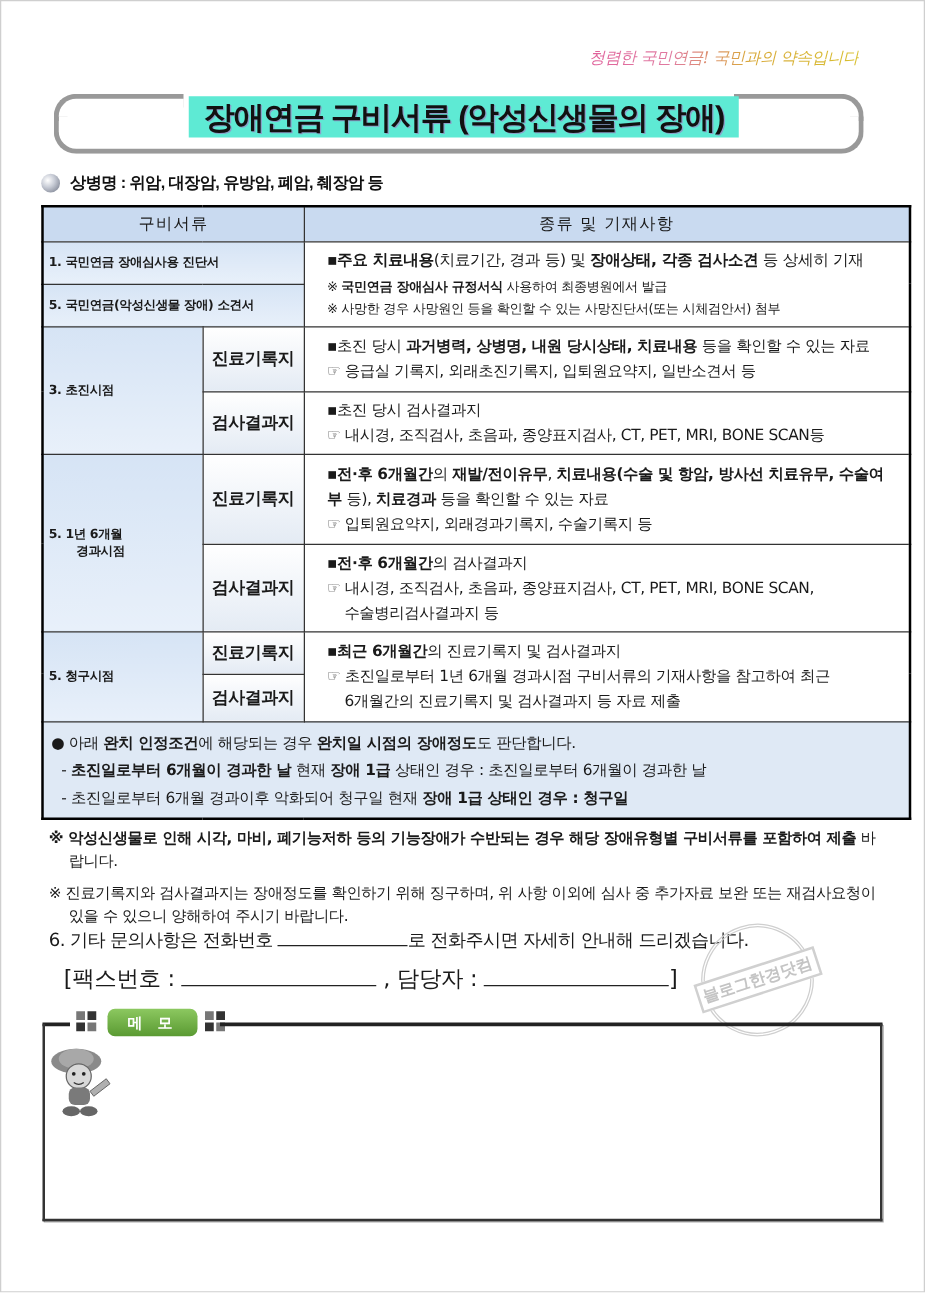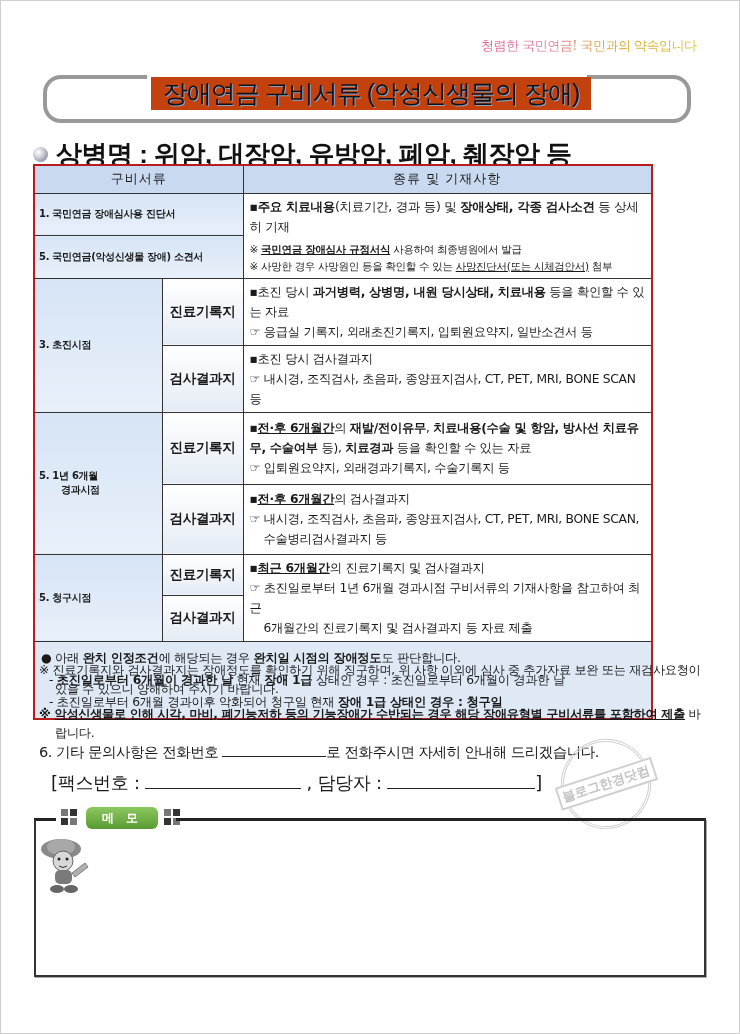--- a/index.html
+++ b/index.html
@@ -1,47 +1,47 @@
 <!DOCTYPE html>
 <html><head>
 <meta charset="utf-8">
 <style>
   * { box-sizing: border-box; margin: 0; padding: 0; }
   html, body { width: 740px; height: 1034px; background: #ffffff; overflow: hidden; }
   body { font-family: "DejaVu Sans", "Liberation Sans", sans-serif; color: #1a1a1a; position: relative; }
   .page { position: absolute; left: 0; top: 0; width: 740px; height: 1034px; border: 1px solid #cfcfcf; background: #fff; }
 
-  .slogan { position: absolute; left: 480px; top: 36px; font-size: 13px; letter-spacing: -0.5px;
+  .slogan { position: absolute; left: 470px; top: 36px; font-size: 13px; font-style: italic; letter-spacing: -0.5px;
     background: linear-gradient(90deg, #e0609a 0%, #e07aa0 30%, #d8a838 60%, #d8c030 100%);
     -webkit-background-clip: text; background-clip: text; color: transparent; font-family: "DejaVu Serif", serif; text-align: right; }
 
   .title-frame { position: absolute; left: 42px; top: 92px; width: 648px; height: 30px;
     border: 4px solid #999; border-top: none; border-radius: 0 0 18px 18px; }
   .title-frame::before { content: ""; position: absolute; left: -4px; top: -18px; width: 100px; height: 18px;
     border-left: 4px solid #999; border-top: 4px solid #999; border-radius: 18px 0 0 0; }
   .title-frame::after { content: ""; position: absolute; right: -4px; top: -18px; width: 100px; height: 18px;
     border-right: 4px solid #999; border-top: 4px solid #999; border-radius: 0 18px 0 0; }
-  .title { position: absolute; left: 150px; top: 76px; width: 440px; text-align: center; font-size: 25px; font-weight: normal;
-    letter-spacing: -1px; color: #111; text-shadow: 1px 1px 0 #8aa0c8; background: #c2410c; font-family: "Liberation Sans", sans-serif; }
+  .title { position: absolute; left: 150px; top: 76px; width: 440px; text-align: center; font-size: 25px; font-weight: bold;
+    letter-spacing: -1px; color: #111; text-shadow: 1px 1px 0 #8aa0c8; background: #5eead4; font-family: "Liberation Sans", sans-serif; }
 
   .disease { position: absolute; left: 32px; top: 136px; display: flex; align-items: center; gap: 8px; }
   .ball { width: 15px; height: 15px; border-radius: 50%;
     background: radial-gradient(circle at 35% 35%, #ffffff 0%, #c8ccd6 40%, #6a7080 100%); }
-  .disease-text { font-size: 26px; font-weight: bold; letter-spacing: -0.5px; color: #111; font-family: "Liberation Sans", sans-serif; }
-
-  table.docs { position: absolute; left: 32px; top: 163px; width: 620px; border-collapse: collapse; border: 2px solid #b91c1c; font-size: 12.5px; }
+  .disease-text { font-size: 13px; font-weight: bold; letter-spacing: -0.5px; color: #111; font-family: "Liberation Sans", sans-serif; }
+
+  table.docs { position: absolute; left: 32px; top: 163px; width: 696px; border-collapse: collapse; border: 2px solid #000000; font-size: 12.5px; }
   table.docs td, table.docs th { border: 1.5px solid #333; vertical-align: middle; }
   table.docs th { background: #c9daf0; height: 28px; font-weight: normal; font-size: 13px; letter-spacing: 1px; }
   .col1 { width: 128px; } .col2 { width: 81px; margin-left: 21px; }
   .cat { background: linear-gradient(180deg, #d6e4f5 0%, #e8f0fa 100%); font-weight: bold; padding-left: 4px; font-size: 10px; letter-spacing: -0.3px; }
   .sub { background: linear-gradient(180deg, #ffffff 0%, #e4ebf4 100%); font-weight: bold; text-align: center; font-size: 13.5px; letter-spacing: -0.3px; }
-  .content { padding: 3px 6px; line-height: 20px; font-size: 12.3px; letter-spacing: -0.3px; }
+  .content { padding: 3px 18px; line-height: 20px; font-size: 12.3px; letter-spacing: -0.3px; }
   .content .small { font-size: 10.5px; line-height: 17px; }
   .b { font-weight: bold; }
-  .u { text-decoration: underline; }
+  .u { }
   .indent { padding-left: 14px; }
   .note-row td { background: #dfe9f5; padding: 5px 6px; line-height: 22px; font-size: 12.3px; letter-spacing: -0.3px; }
 
   .notes { position: absolute; left: 38px; top: 660px; width: 668px; font-size: 12.2px; line-height: 19px; letter-spacing: -0.3px; }
   .notes p { padding-left: 16px; text-indent: -16px; margin-bottom: 6px; }
 
   .contact { position: absolute; left: 38px; top: 742px; font-size: 14.5px; font-weight: normal; letter-spacing: -0.5px; }
   .blank { display: inline-block; border-bottom: 1px solid #222; height: 14px; vertical-align: baseline; }
   .fax { position: absolute; left: 50px; top: 770px; font-size: 18px; letter-spacing: -0.3px; }
 
@@ -149,22 +149,22 @@
       <td colspan="3">
         <div><span>● 아래 </span><span class="b">완치 인정조건</span><span>에 해당되는 경우 </span><span class="b">완치일 시점의 장애정도</span><span>도 판단합니다.</span></div>
         <div style="padding-left:8px"><span>- </span><span class="b">초진일로부터 6개월이 경과한 날</span><span> 현재 </span><span class="b">장애 1급</span><span> 상태인 경우 : 초진일로부터 6개월이 경과한 날</span></div>
         <div style="padding-left:8px"><span>- 초진일로부터 6개월 경과이후 악화되어 청구일 현재 </span><span class="b">장애 1급 상태인 경우 : 청구일</span></div>
       </td>
     </tr>
   </tbody>
     </table>
 
   <div class="notes">
+    <p><span class="b">※ </span><span class="b u">악성신생물로 인해 시각, 마비, 폐기능저하 등의 기능장애가 수반되는 경우 해당 장애유형별 구비서류를 포함하여 제출</span><span> 바랍니다.</span></p>
     <p>※ 진료기록지와 검사결과지는 장애정도를 확인하기 위해 징구하며, 위 사항 이외에 심사 중 추가자료 보완 또는 재검사요청이 있을 수 있으니 양해하여 주시기 바랍니다.</p>
-    <p><span class="b">※ </span><span class="b u">악성신생물로 인해 시각, 마비, 폐기능저하 등의 기능장애가 수반되는 경우 해당 장애유형별 구비서류를 포함하여 제출</span><span> 바랍니다.</span></p>
   </div>
 
   <div class="contact">
     <span>6. 기타 문의사항은 전화번호</span>
     <span class="blank" style="width:104px"></span><span>로 전화주시면 자세히 안내해 드리겠습니다.</span>
   </div>
   <div class="fax">
     <span>[팩스번호 :</span>
     <span class="blank" style="width:156px"></span>
     <span>, 담당자 :</span>

